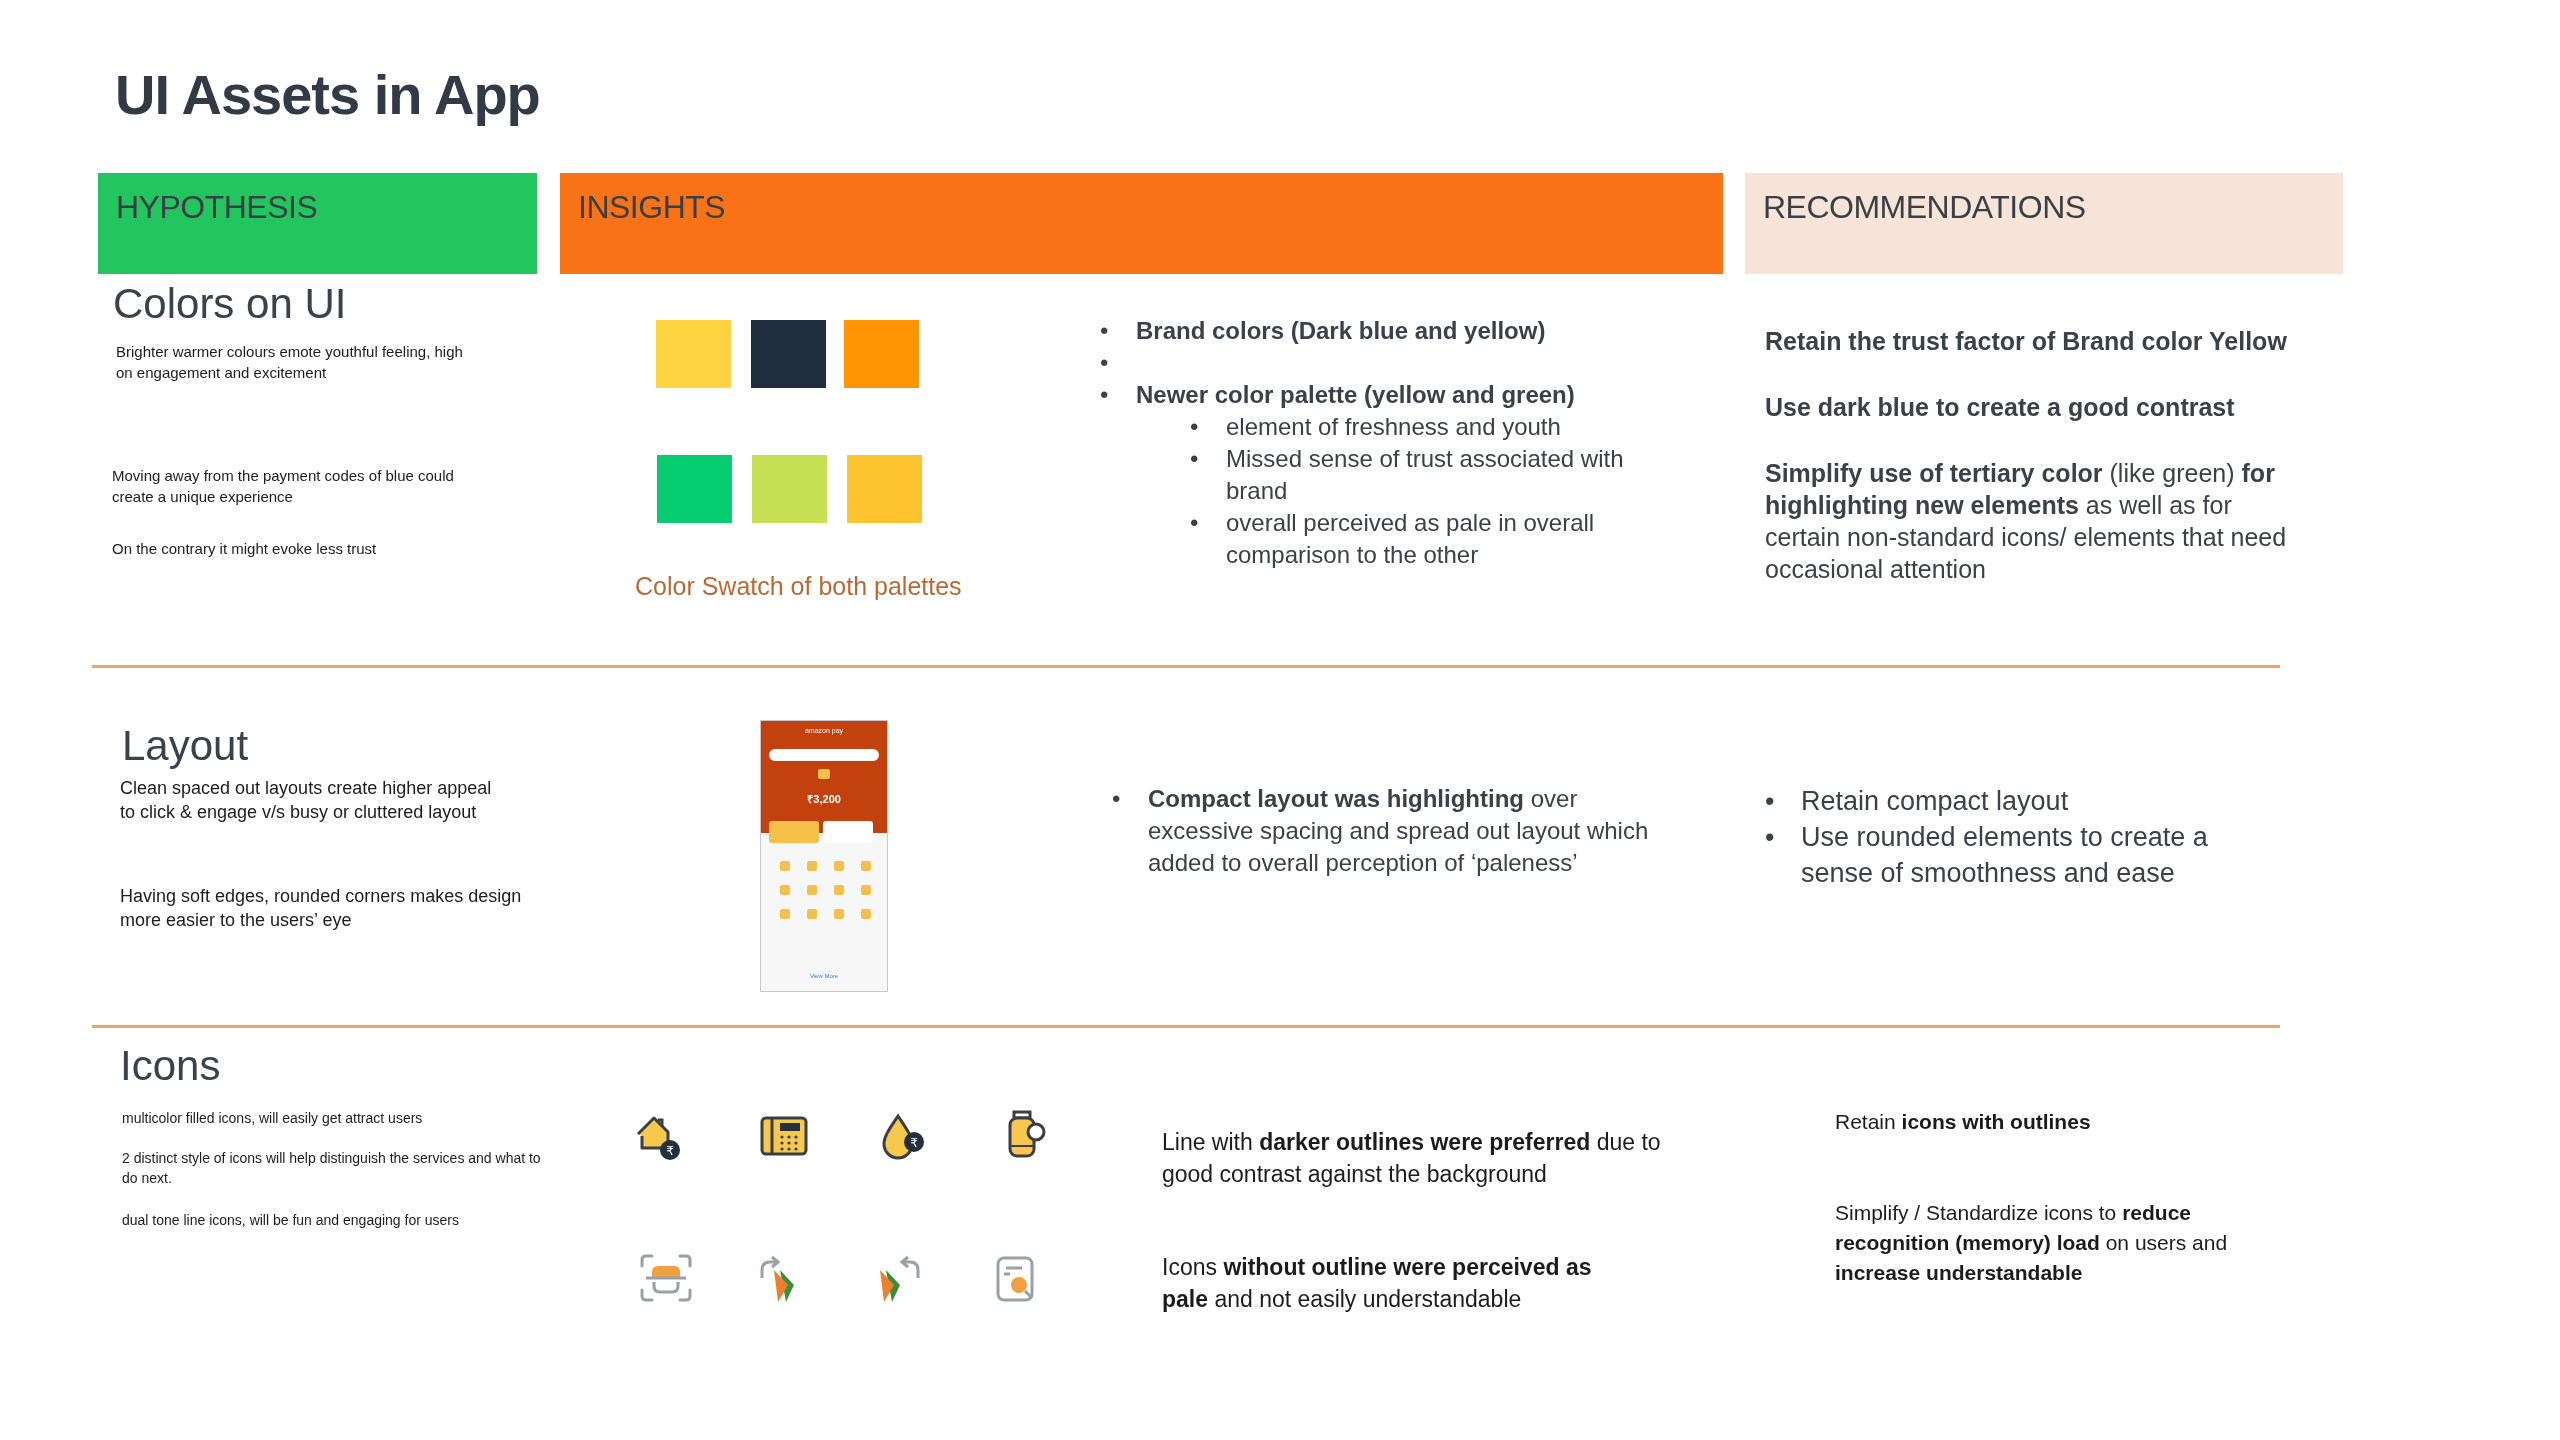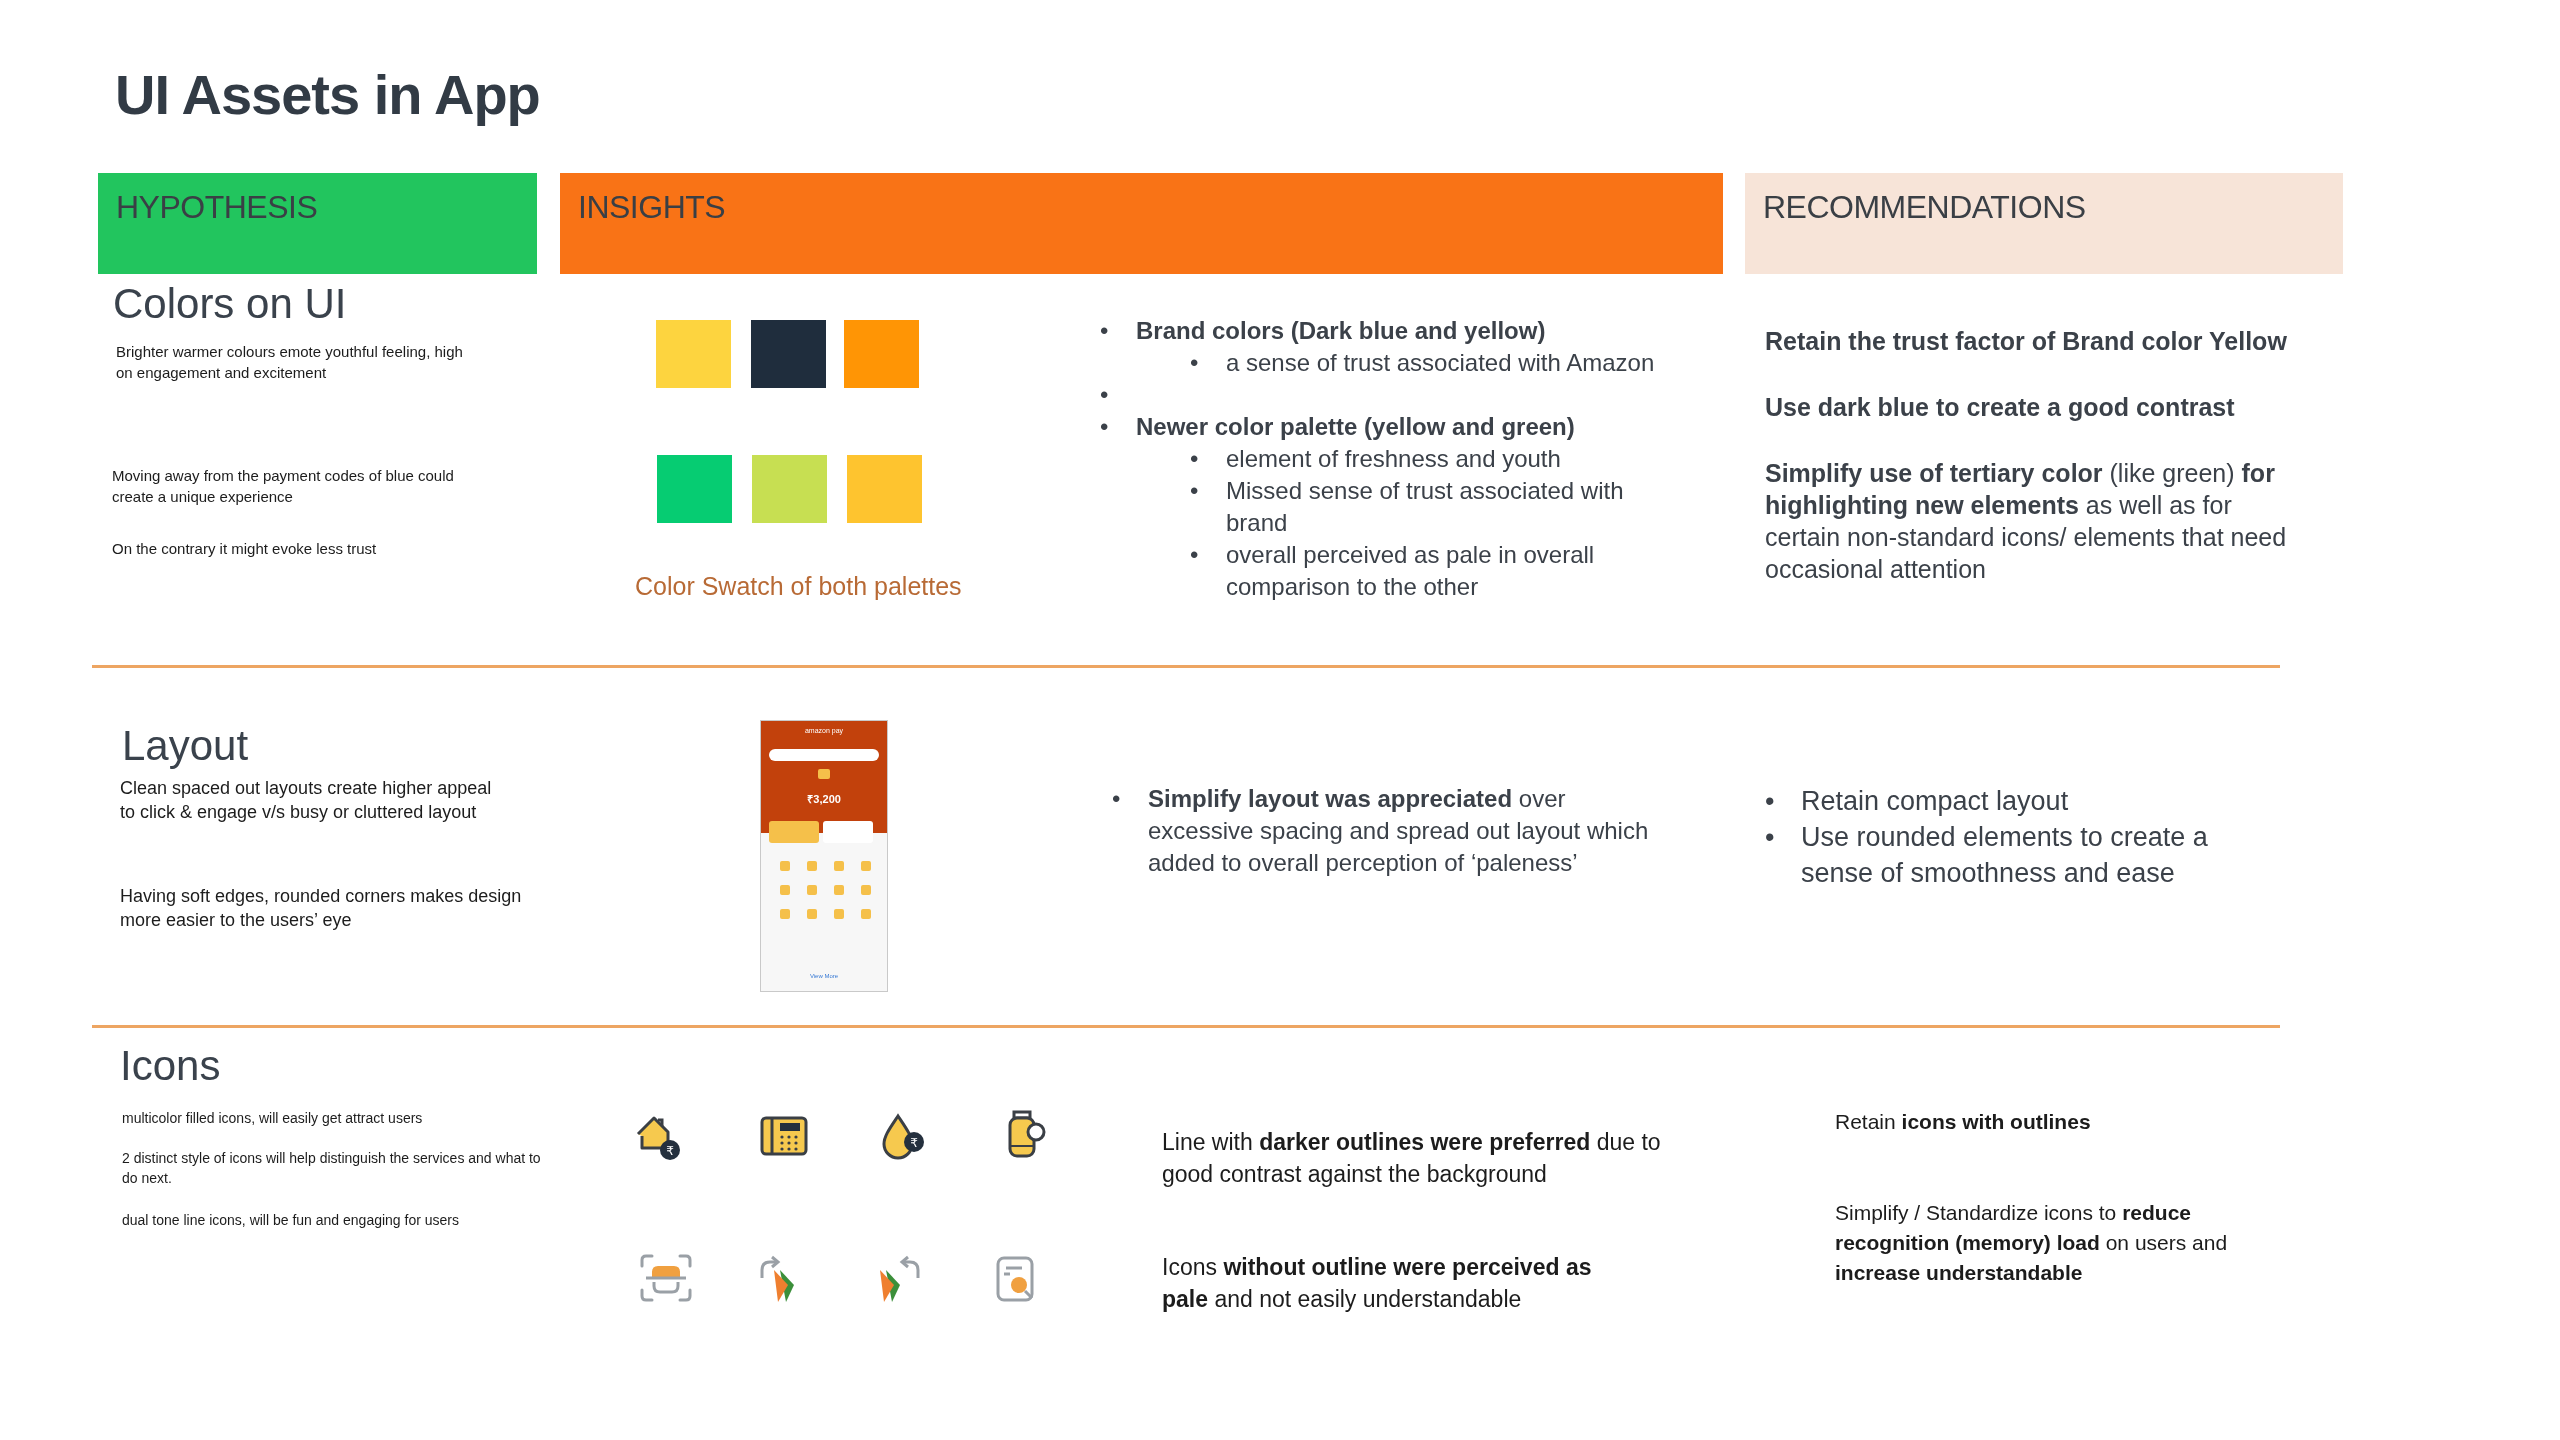--- a/index.html
+++ b/index.html
@@ -75,23 +75,20 @@
 <div class="abs" style="left:657px; top:455px;">
   <div class="abs swatch" id="sw-n0" style="left: 0px; top: 0px; background: rgb(6, 204, 114);"></div>
   <div class="abs swatch" id="sw-n1" style="left: 95px; top: 0px; background: rgb(199, 223, 82);"></div>
   <div class="abs swatch" id="sw-n2" style="left: 190px; top: 0px; background: rgb(254, 196, 47);"></div>
 </div>
 <div class="abs swatch-caption" style="left:635px; top:572px;">Color Swatch of both palettes</div>
 
 <ul class="abs ins" style="left:1100px; top:315px; width:560px;">
   <li>
     <span class="b">Brand colors  (Dark blue and yellow)</span>
-    <ul>
-      <li>a sense of trust associated with Amazon</li>
-    </ul>
   </li>
   <li class="gap" style="padding:0;"></li>
   <li>
     <span class="b">Newer color palette  (yellow and green)</span>
     <ul>
       <li>element of freshness and youth</li>
       <li>Missed sense of trust associated with brand</li>
       <li>overall perceived as pale in overall comparison to the other</li>
     </ul>
   </li>
@@ -131,21 +128,21 @@
       <span></span>
     <span></span>
       <span></span>
       <span></span>
       <span></span>
   </div>
   <div class="phone-more">View More</div>
 </div>
 
 <ul class="abs ins ins-layout" style="left:1112px; top:783px; width:560px;">
-  <li><span class="b">Simplify layout was appreciated</span><span>  over excessive spacing and spread out layout which added to overall perception of ‘paleness’</span></li>
+  <li><span class="b">Compact layout was highlighting</span><span>  over excessive spacing and spread out layout which added to overall perception of ‘paleness’</span></li>
 </ul>
 
 <ul class="abs ins" style="left:1765px; top:783px; width:500px; font-size:27px; line-height:36px;">
   <li>Retain compact layout</li>
   <li>Use rounded elements to create a sense of smoothness and ease</li>
 </ul>
 
 <div class="abs divider" style="top:1025px;"></div>
 
 <div class="abs sec-title" style="left:120px; top:1042px;">Icons</div>

